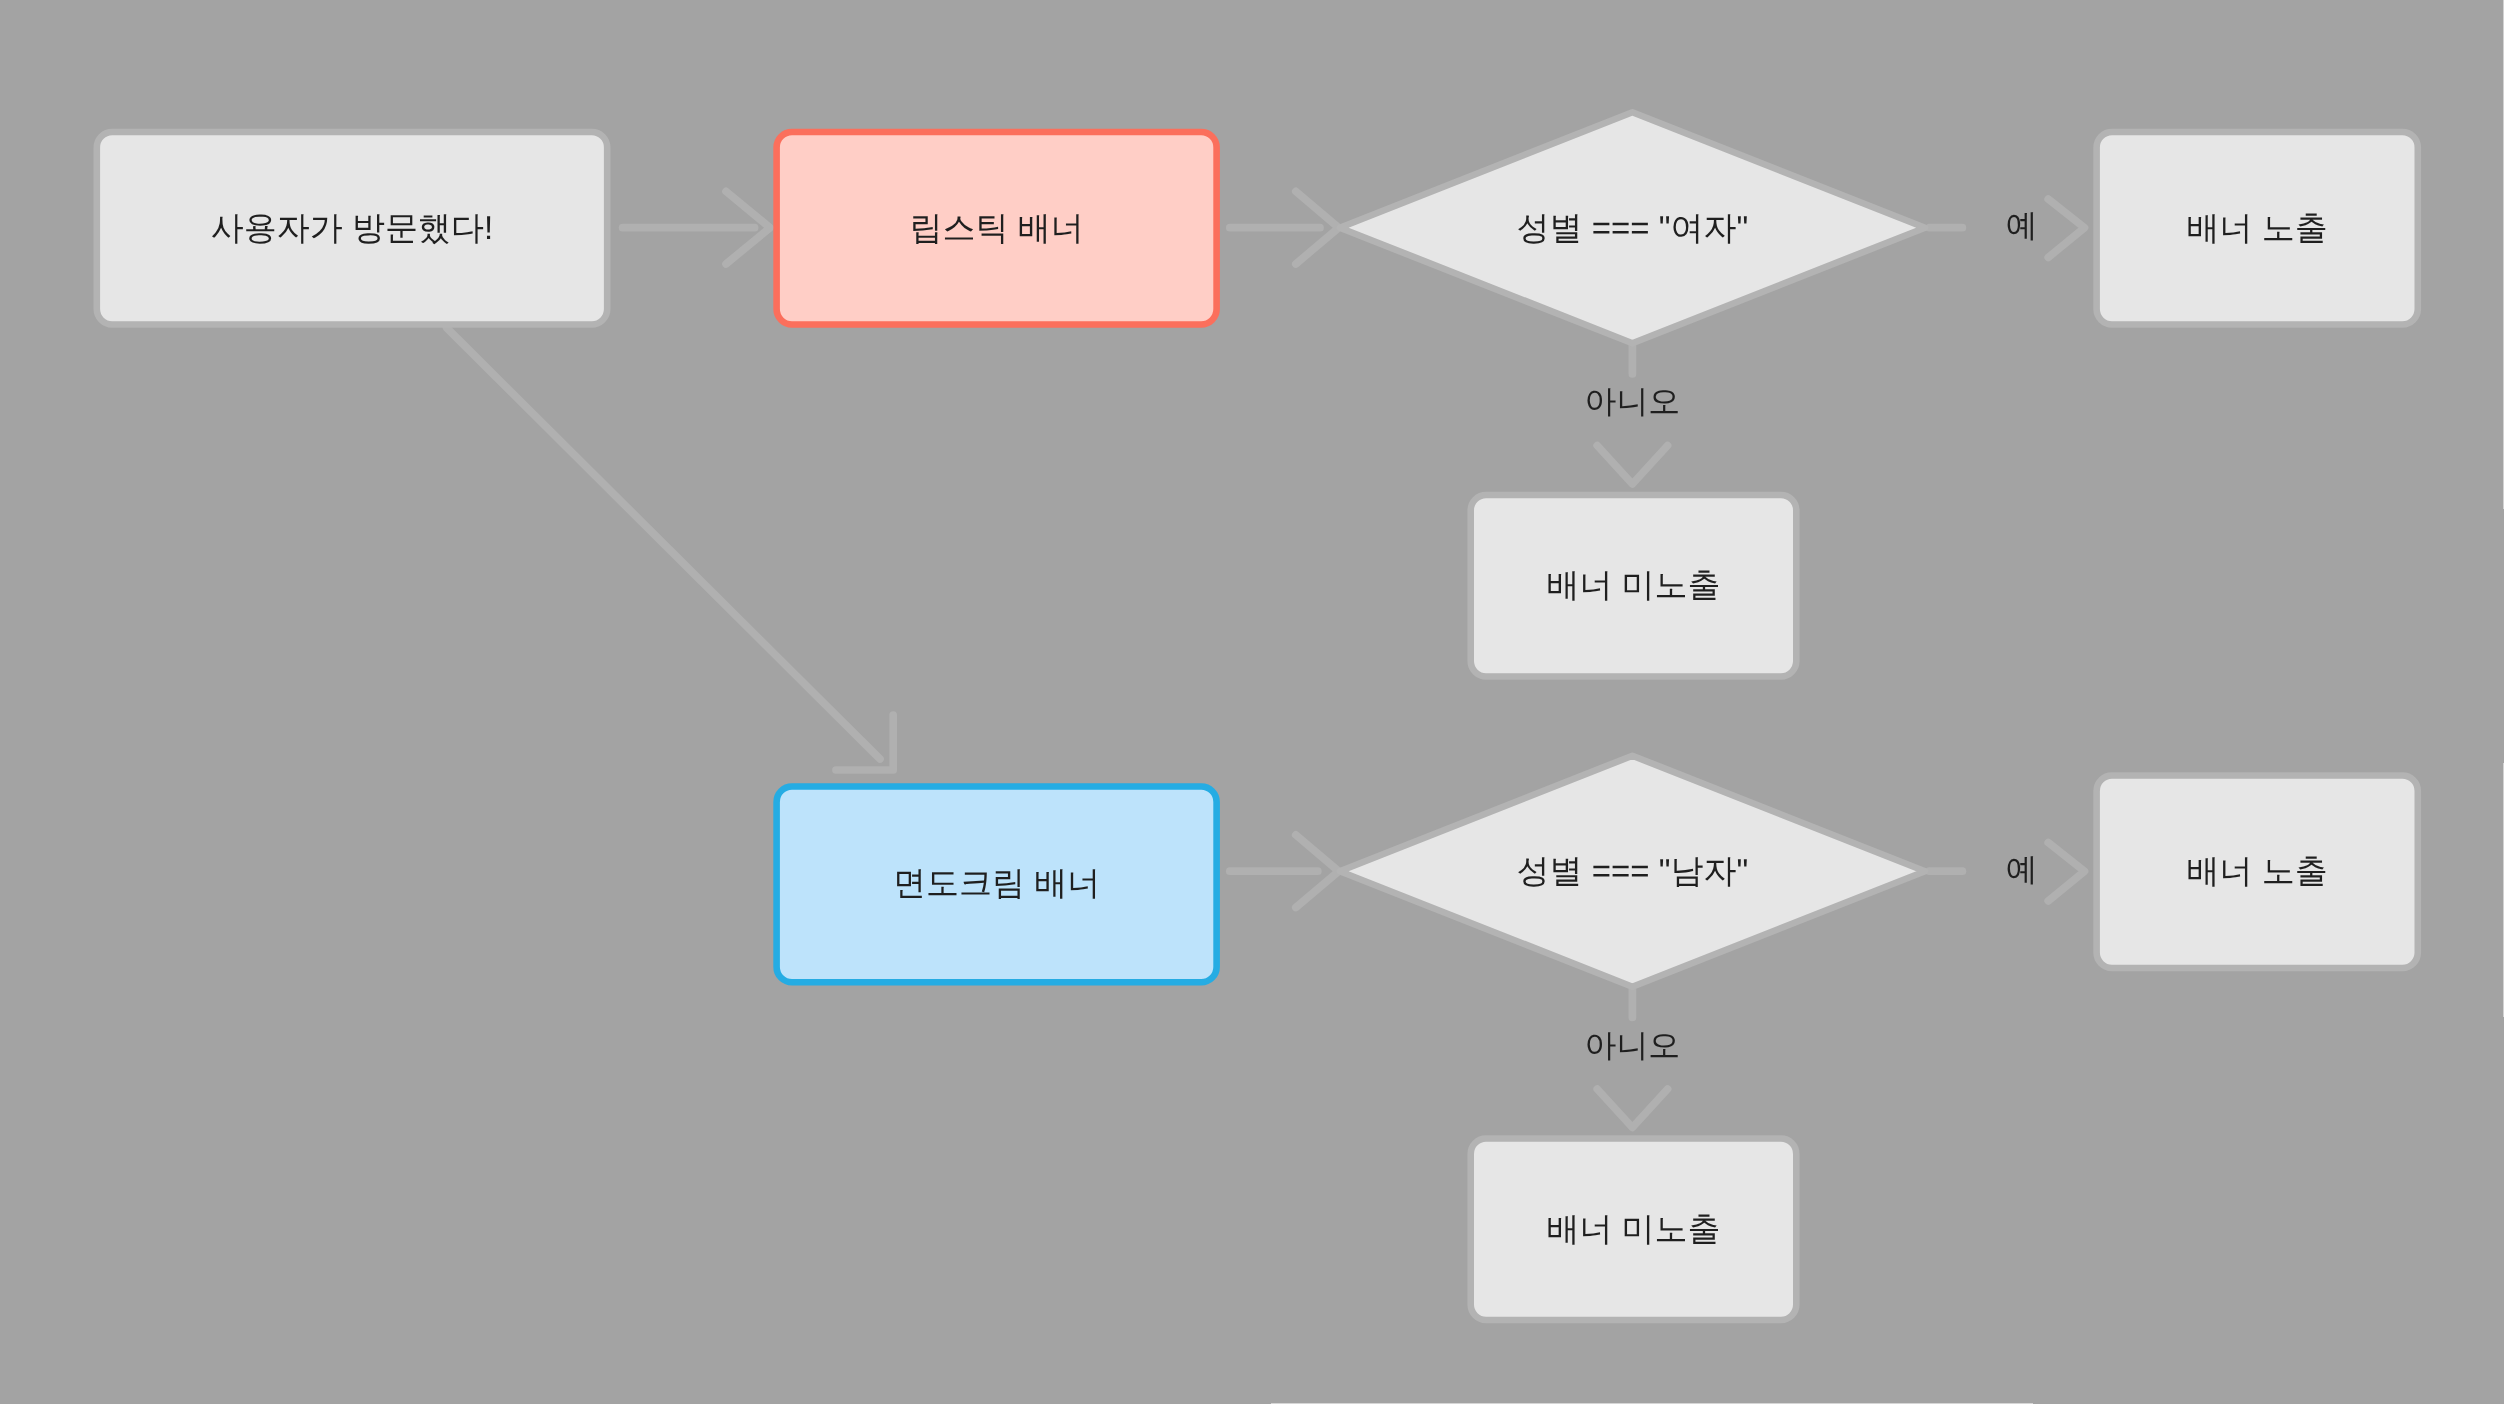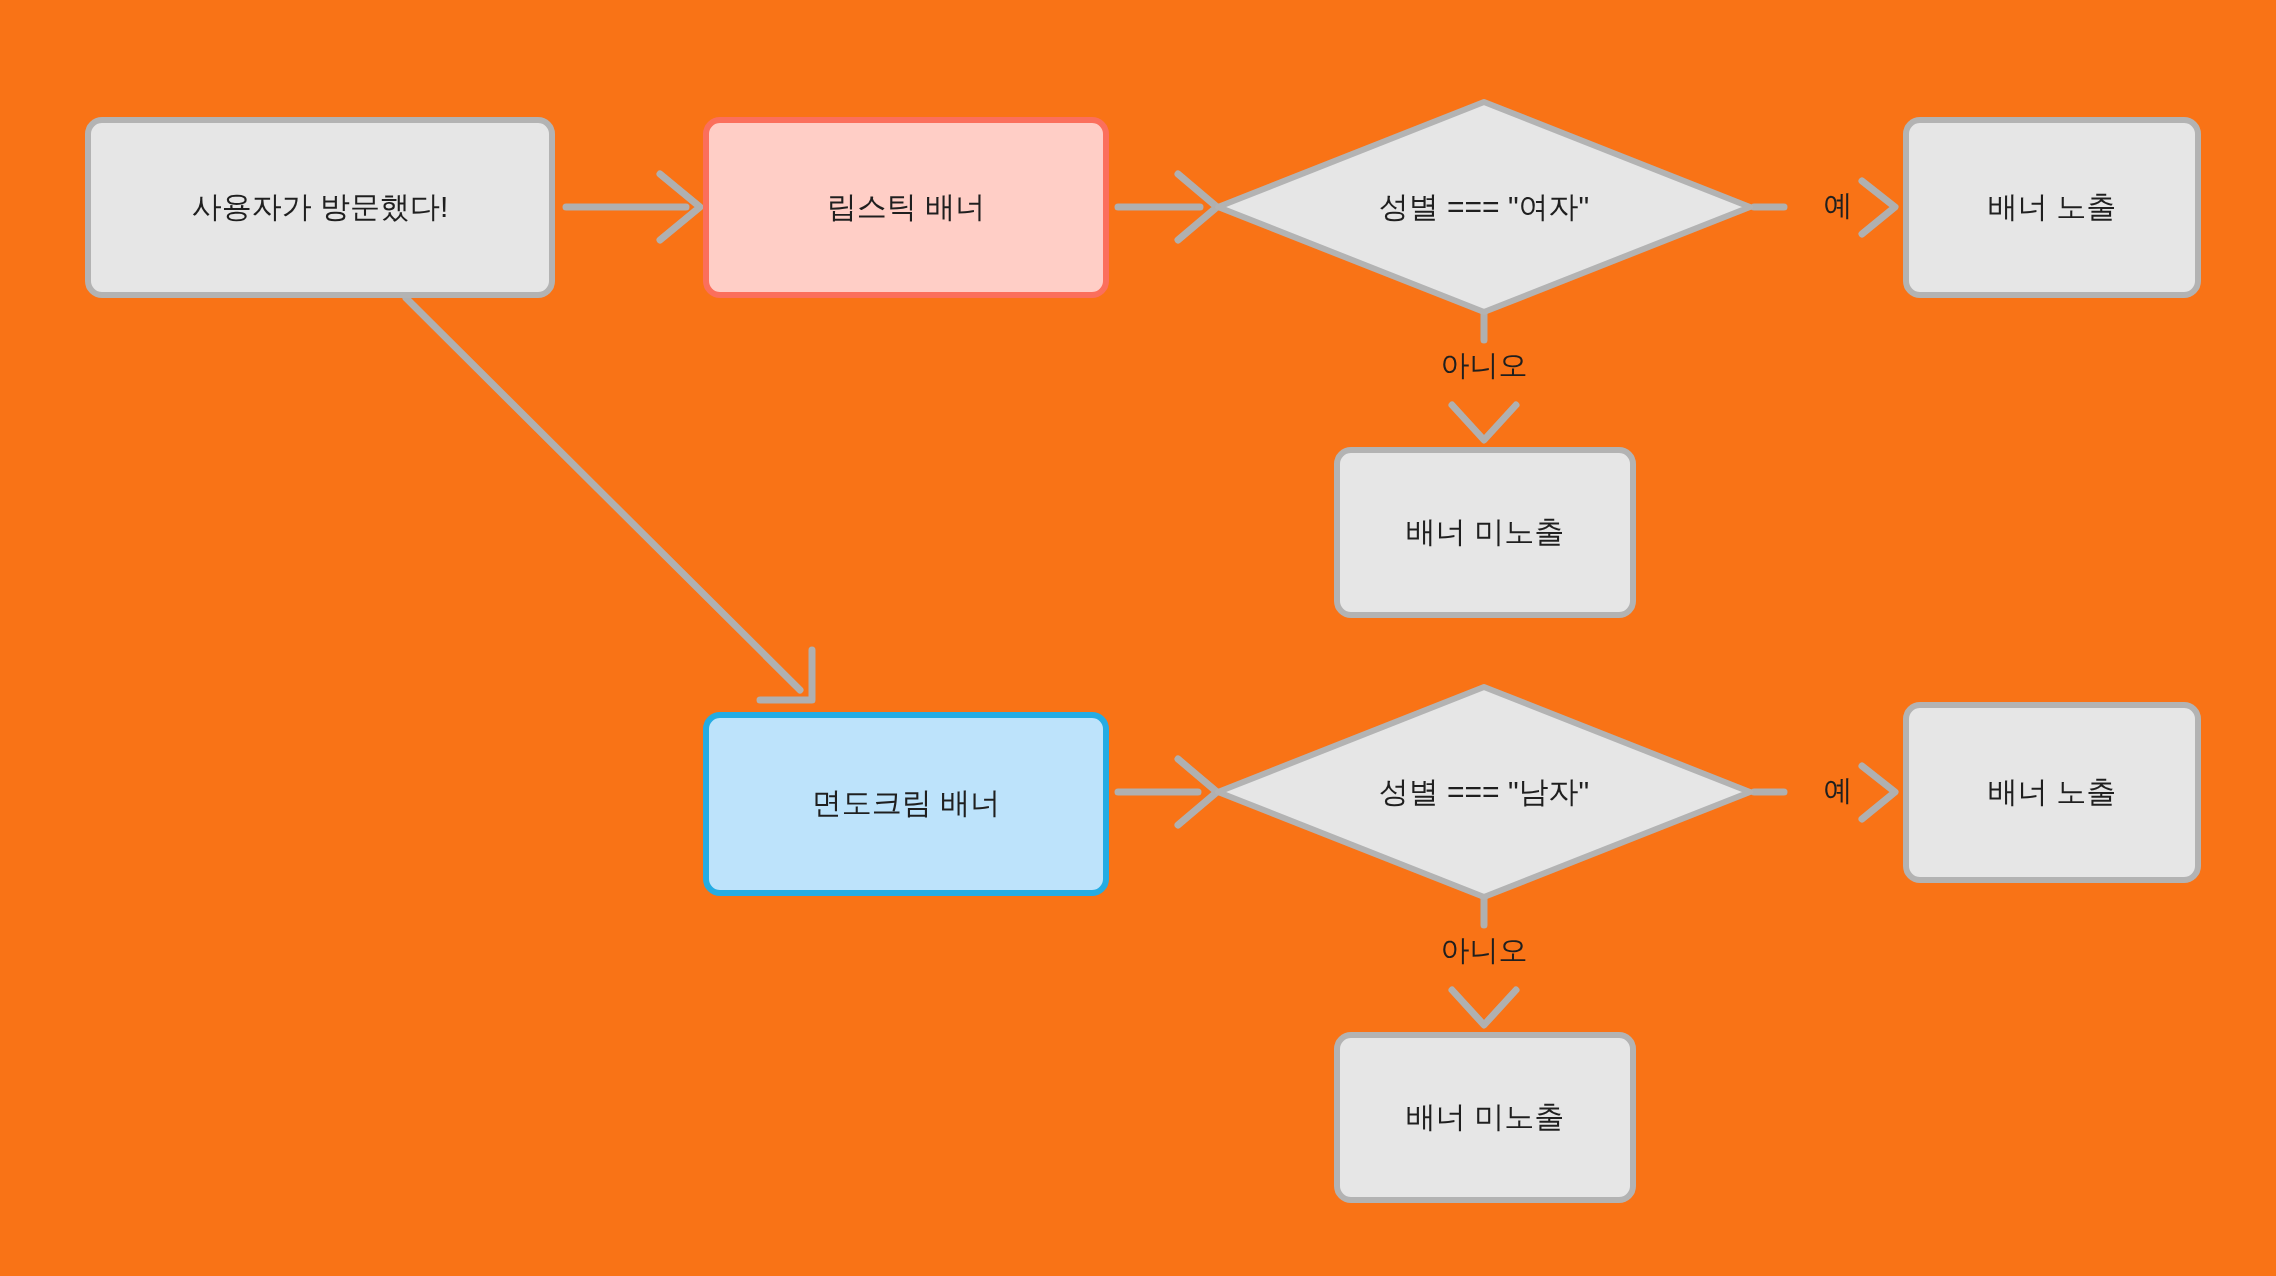--- a/index.html
+++ b/index.html
@@ -10,21 +10,21 @@
   body {
     width: 2276px;
     height: 1276px;
     overflow: hidden;
     font-family: "Liberation Sans", "DejaVu Sans", sans-serif;
   }
   #flow-root {
     position: relative;
     width: 2276px;
     height: 1276px;
-    background: #f97316;
+    background: #a3a3a3;
   }
   svg.flow-canvas {
     position: absolute;
     inset: 0;
     width: 2276px;
     height: 1276px;
     display: block;
   }
   .node-label {
     font-family: "Liberation Sans", "DejaVu Sans", sans-serif;

